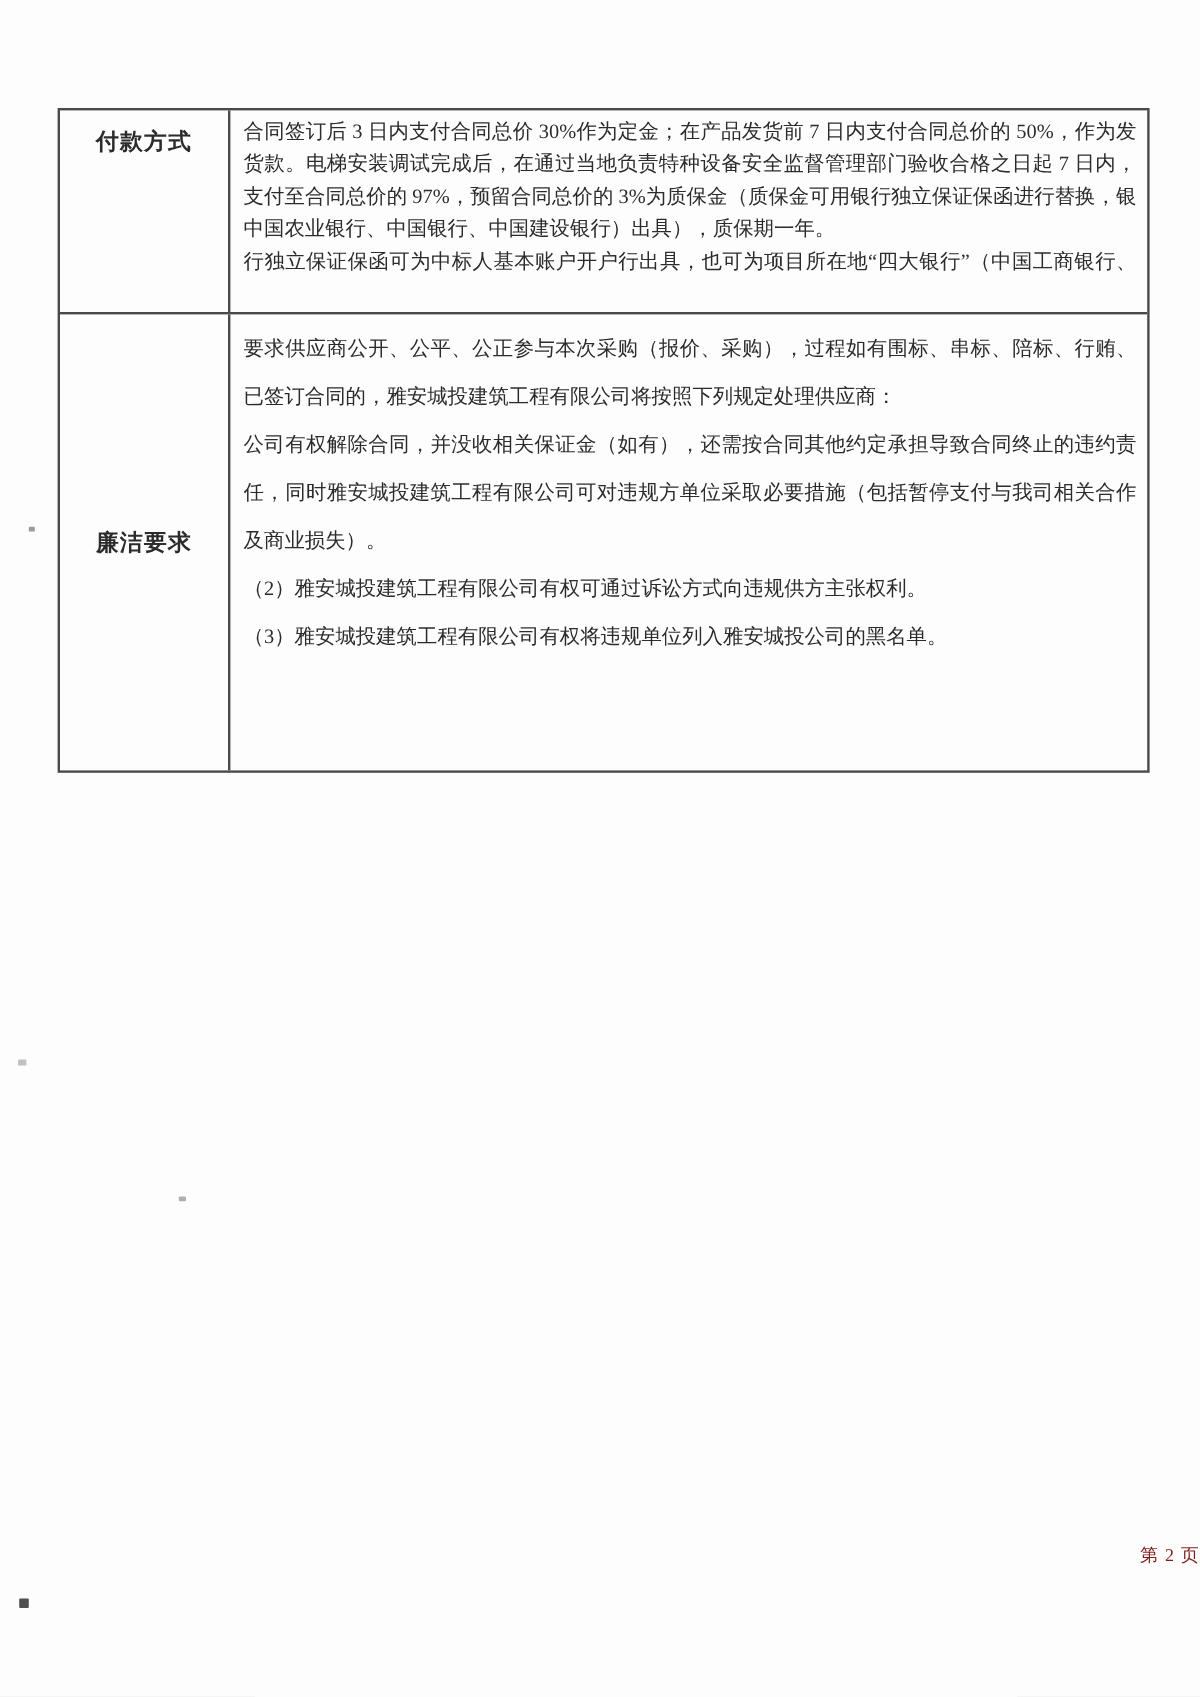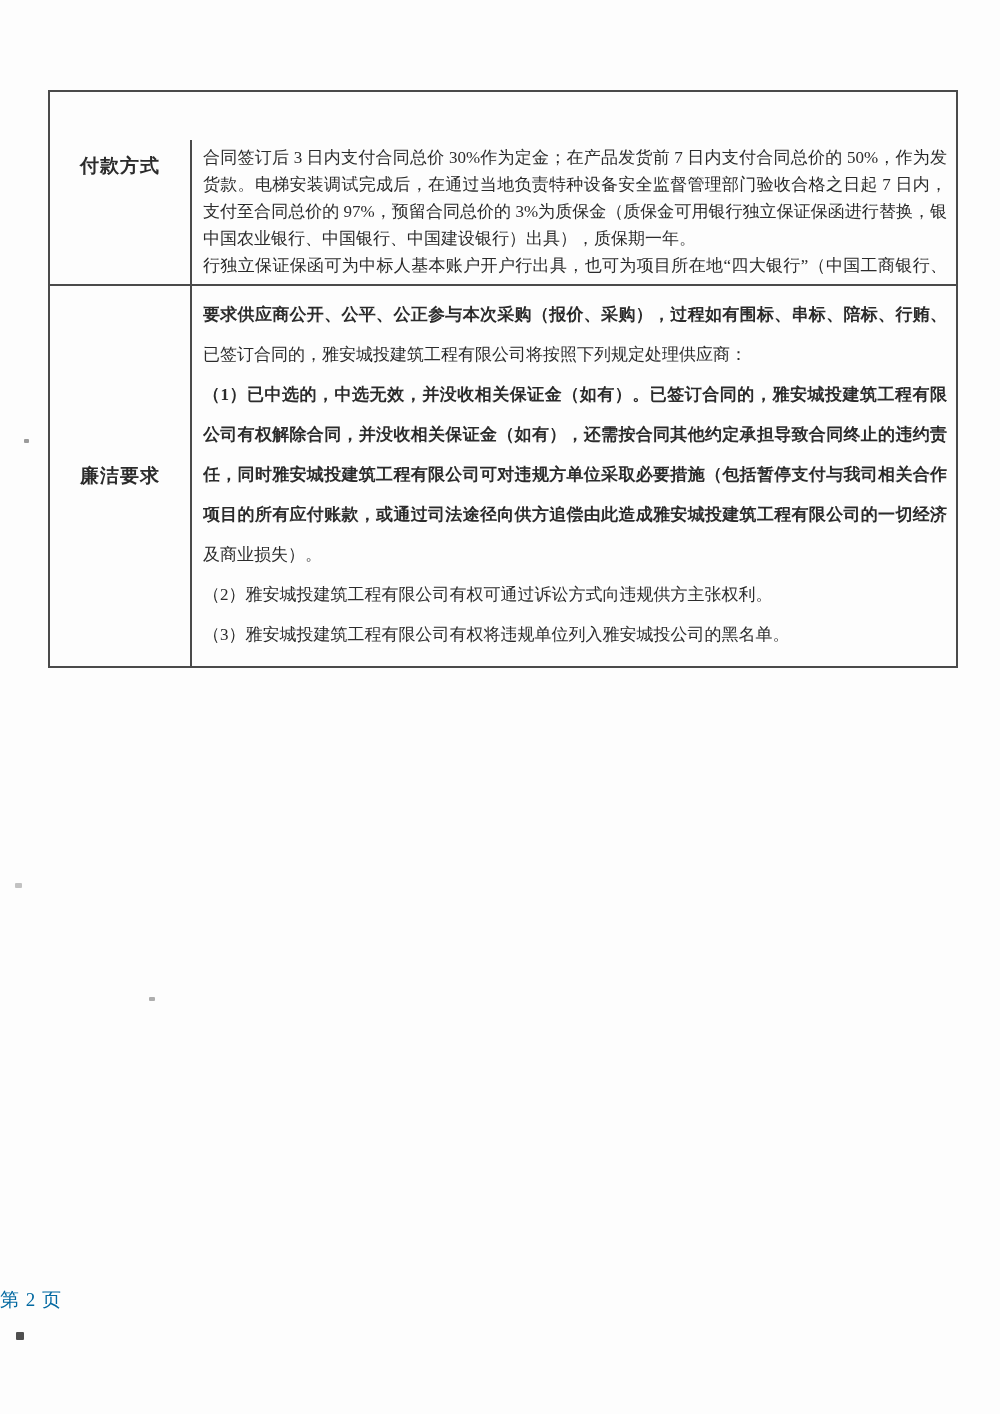--- a/index.html
+++ b/index.html
@@ -34,21 +34,21 @@
   }
   .label-cell {
     flex: 0 0 142px;
     width: 142px;
     border-right: 2px solid #4a4a4a;
     font-weight: bold;
     font-size: 19px;
     letter-spacing: 1px;
     box-sizing: border-box;
   }
-  .row-payment { height: 144px; margin-top: 48px; }
+  .row-payment { height: 168px; }
   .row-integrity { height: 380px; }
   .row-payment .label-cell {
     padding-top: 13px;
     text-align: center;
   }
   .row-integrity .label-cell {
     display: flex;
     align-items: center;
     justify-content: center;
   }
@@ -73,30 +73,30 @@
     line-height: 40px;
     white-space: nowrap;
   }
   .line.full {
     white-space: normal;
     text-align: justify;
     text-align-last: justify;
     overflow: hidden;
     height: 27px;
   }
-  .row-integrity .line.full { height: 40px; font-weight: bold; }
+  .row-integrity .line.full { height: 40px; }
   .page-footer {
     position: absolute;
     top: 1287px;
     left: 0;
     width: 100%;
-    text-align: left;
-    font-size: 19px;
+    text-align: right;
+    font-size: 15px;
     letter-spacing: 1px;
-    color: #0369a1;
+    color: #7f1d1d;
   }
   .speck {
     position: absolute;
     background: #7a7a7a;
     border-radius: 1px;
   }
   .speck-1 { left: 24px;  top: 439px;  width: 5px; height: 4px; opacity: .75; }
   .speck-2 { left: 15px;  top: 883px;  width: 7px; height: 5px; opacity: .45; }
   .speck-3 { left: 149px; top: 997px;  width: 6px; height: 4px; opacity: .6; }
   .speck-4 { left: 16px;  top: 1332px; width: 8px; height: 8px; opacity: .9; background: #3c3c3c; }
@@ -117,24 +117,22 @@
         <div class="line">中国农业银行、中国银行、中国建设银行）出具），质保期一年。</div>
         <div class="line full">行独立保证保函可为中标人基本账户开户行出具，也可为项目所在地“四大银行”（中国工商银行、</div>
       </div>
     </div>
 
     <div class="trow row-integrity">
       <div class="label-cell">廉洁要求</div>
       <div class="content-cell">
         <div class="line full">要求供应商公开、公平、公正参与本次采购（报价、采购），过程如有围标、串标、陪标、行贿、</div>
         <div class="line">已签订合同的，雅安城投建筑工程有限公司将按照下列规定处理供应商：</div>
-        <div class="line full">（1）已中选的，中选无效，并没收相关保证金（如有）。已签订合同的，雅安城投建筑工程有限</div>
         <div class="line full">公司有权解除合同，并没收相关保证金（如有），还需按合同其他约定承担导致合同终止的违约责</div>
         <div class="line full">任，同时雅安城投建筑工程有限公司可对违规方单位采取必要措施（包括暂停支付与我司相关合作</div>
-        <div class="line full">项目的所有应付账款，或通过司法途径向供方追偿由此造成雅安城投建筑工程有限公司的一切经济</div>
         <div class="line">及商业损失）。</div>
         <div class="line">（2）雅安城投建筑工程有限公司有权可通过诉讼方式向违规供方主张权利。</div>
         <div class="line">（3）雅安城投建筑工程有限公司有权将违规单位列入雅安城投公司的黑名单。</div>
       </div>
     </div>
 
   </div>
 
   <div class="page-footer">第 2 页</div>
 

